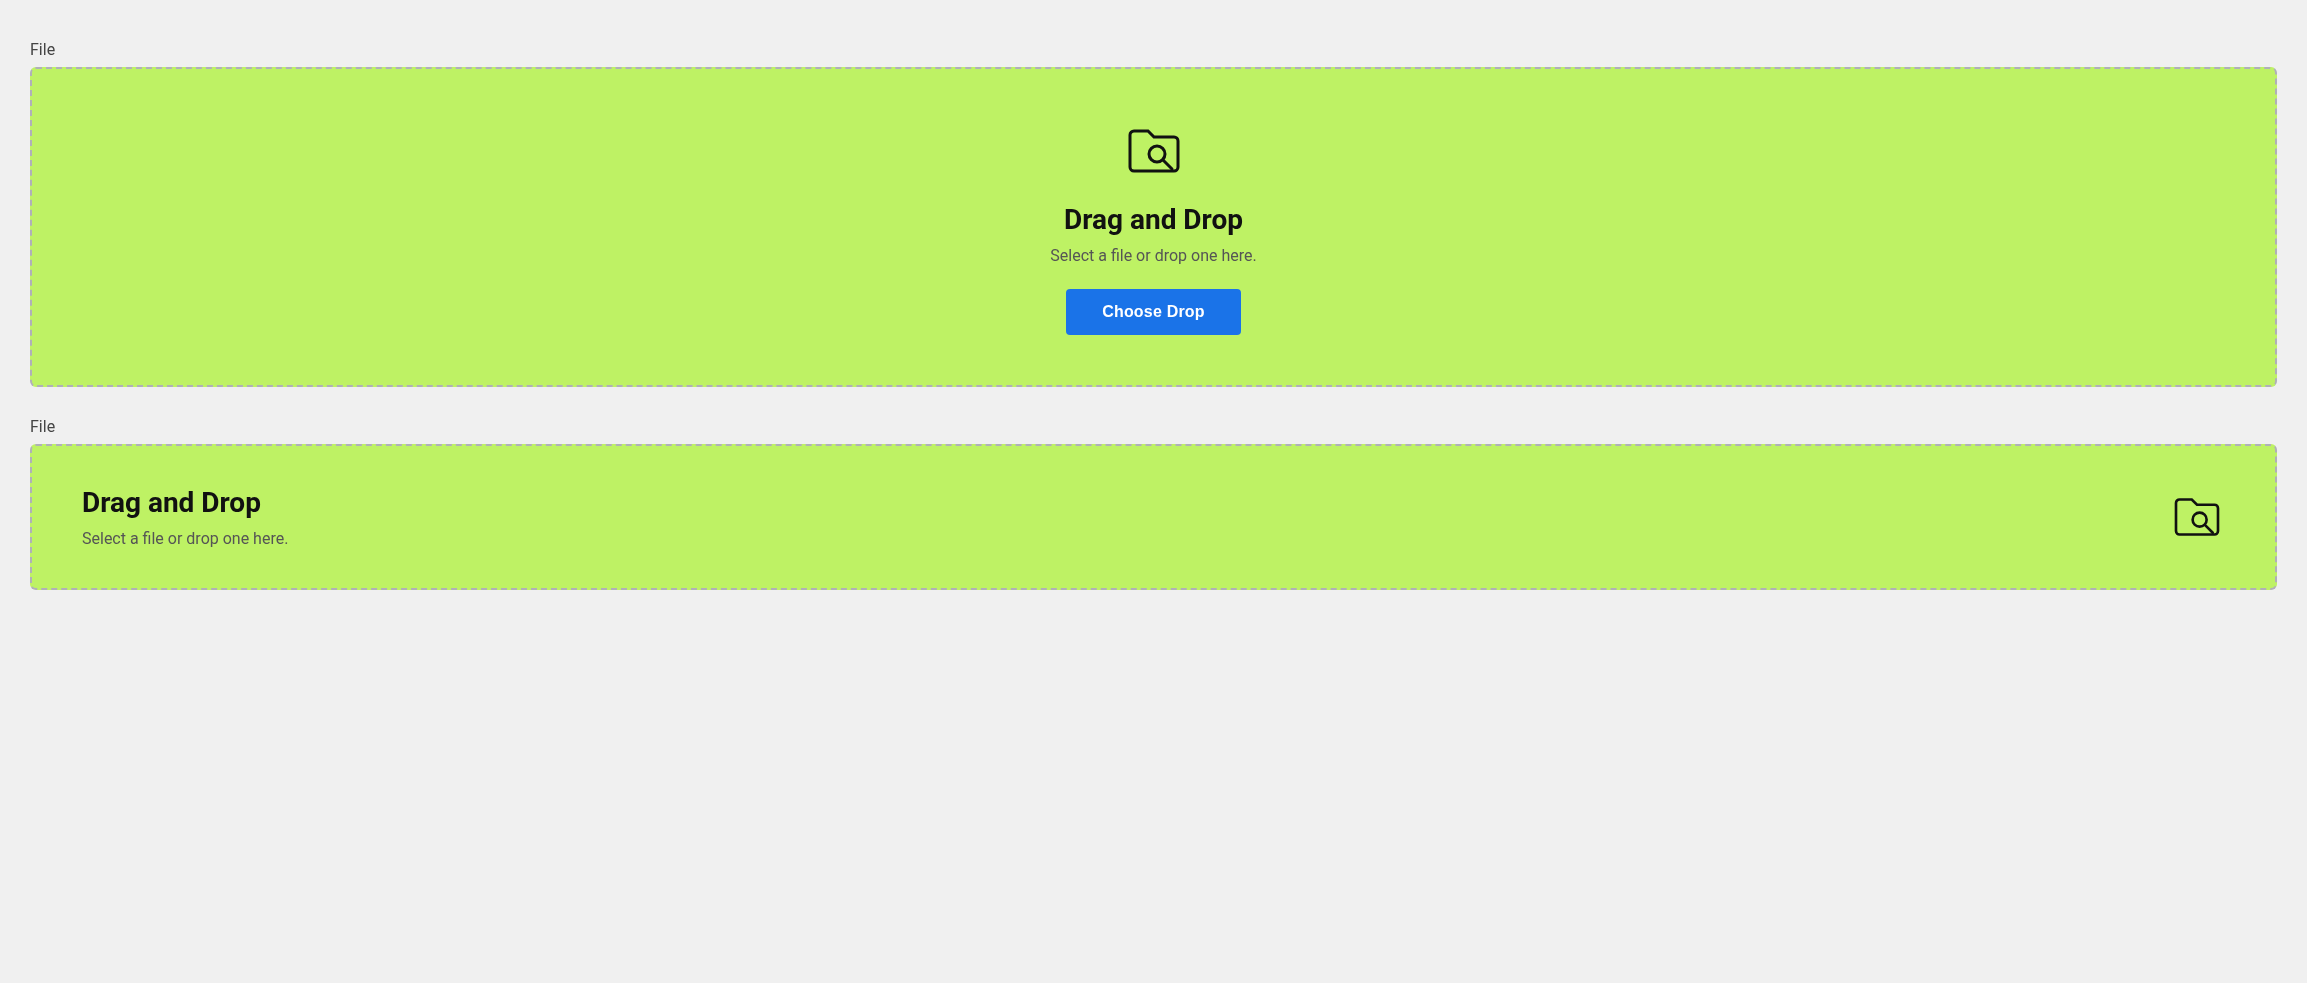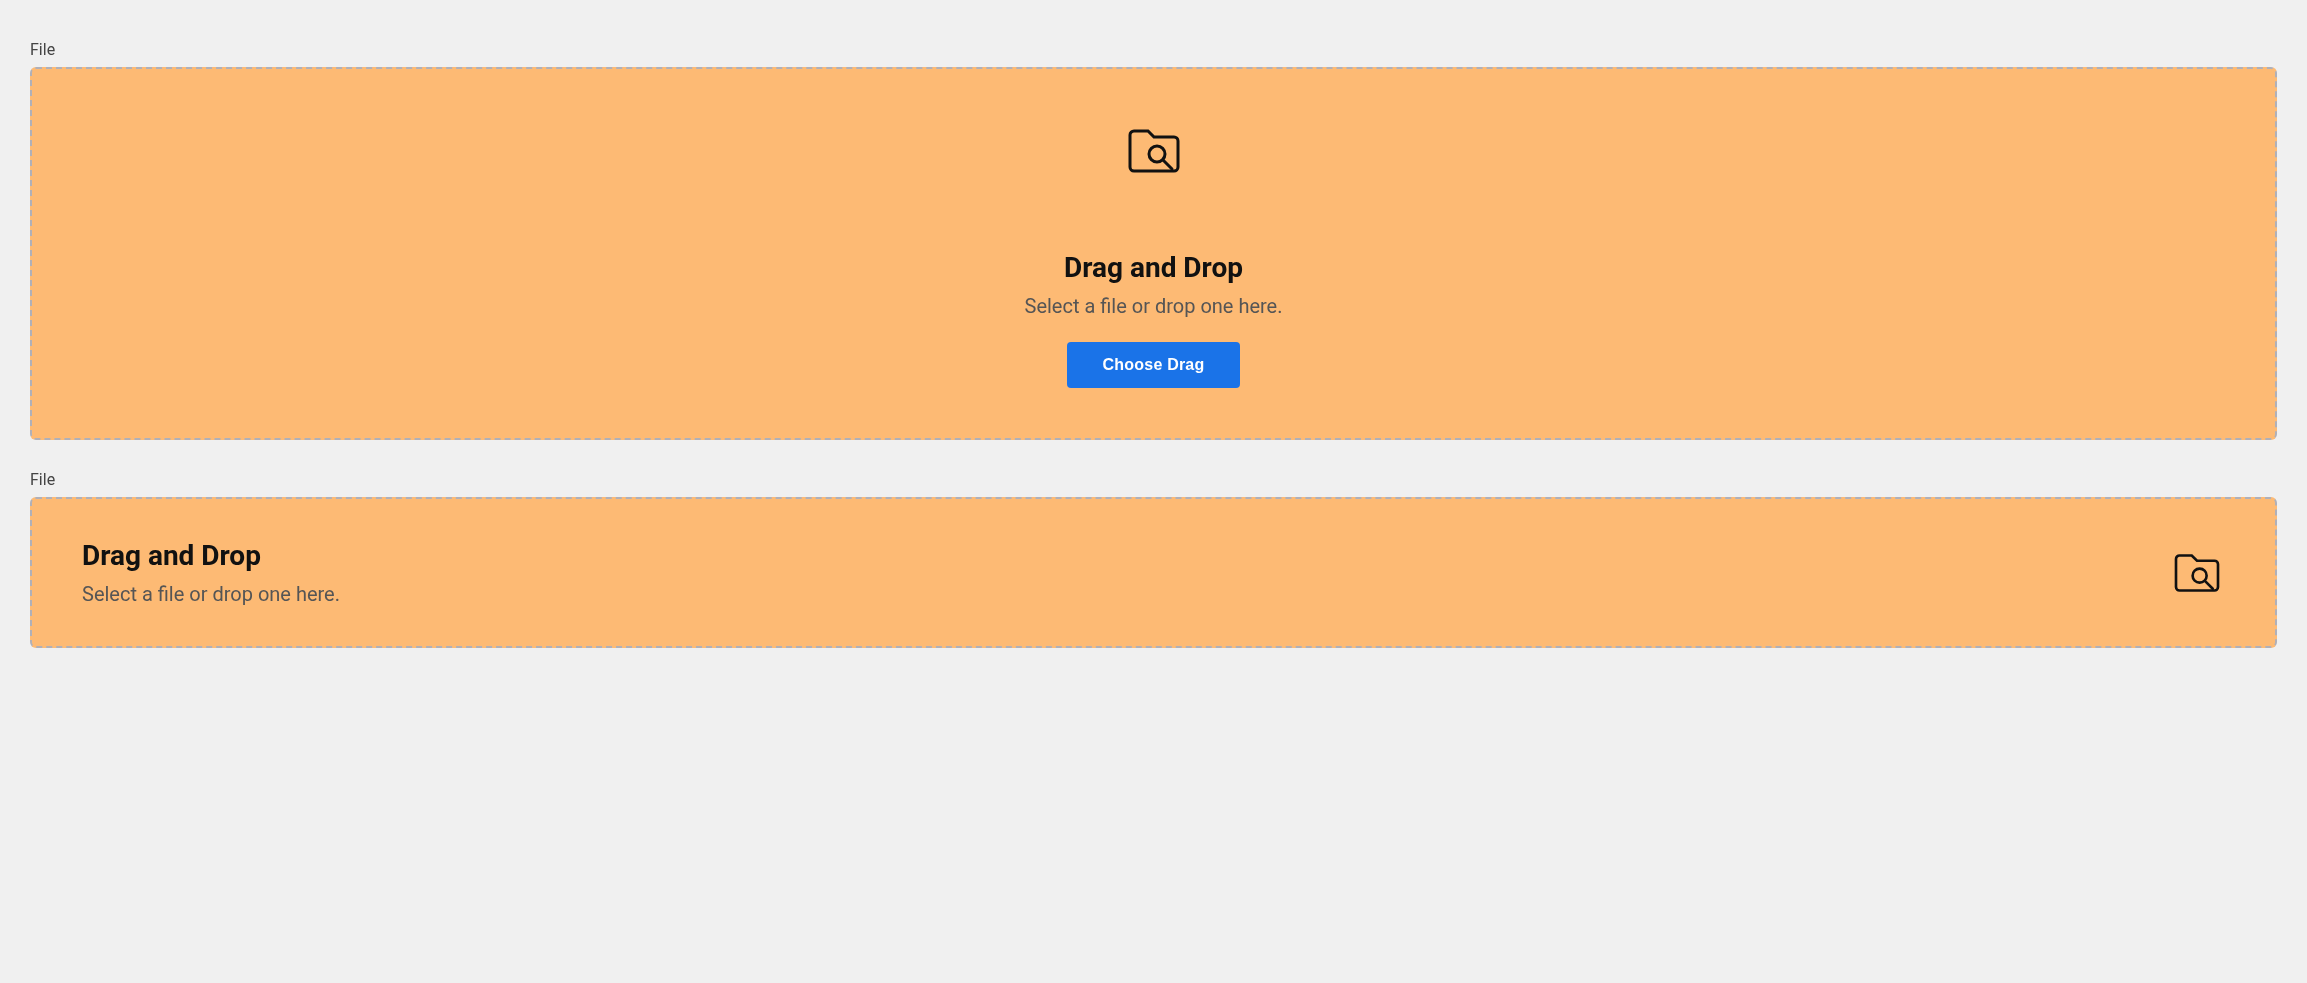--- a/index.html
+++ b/index.html
@@ -20,30 +20,29 @@
     }
 
     .section-label {
       font-size: 16px;
       color: #444;
       margin-bottom: 8px;
       font-weight: 400;
     }
 
     .dropzone {
-      background-color: #fdba74;
+      background-color: #bef264;
       border: 2.5px dashed #b0b0b8;
       border-radius: 6px;
       display: flex;
       flex-direction: column;
       align-items: center;
       justify-content: center;
       padding: 50px 20px;
       cursor: pointer;
-      gap: 48px;
     }
 
     .dropzone.horizontal {
       flex-direction: row;
       justify-content: space-between;
       padding: 40px 50px;
       align-items: center;
     }
 
     .dropzone-icon {
@@ -72,21 +71,21 @@
     }
 
     .dropzone-title {
       font-size: 28px;
       font-weight: 700;
       color: #111;
       margin-bottom: 10px;
     }
 
     .dropzone-subtitle {
-      font-size: 20px;
+      font-size: 16px;
       color: #555;
       margin-bottom: 24px;
     }
 
     .dropzone.horizontal .dropzone-subtitle {
       margin-bottom: 0;
     }
 
     .choose-file-btn {
       background-color: #1a73e8;
@@ -107,21 +106,21 @@
   <div class="section-label">File</div>
   <div class="dropzone">
     <svg class="dropzone-icon" viewBox="0 0 64 64" fill="none" xmlns="http://www.w3.org/2000/svg">
       <path d="M8 16C8 13.8 9.8 12 12 12H26L32 18H52C54.2 18 56 19.8 56 22V48C56 50.2 54.2 52 52 52H12C9.8 52 8 50.2 8 48V16Z" stroke="#111" stroke-width="3" fill="none"></path>
       <circle cx="35" cy="35" r="8" stroke="#111" stroke-width="3" fill="none"></circle>
       <line x1="41" y1="41" x2="50" y2="50" stroke="#111" stroke-width="3" stroke-linecap="round"></line>
     </svg>
     <div class="dropzone-content">
       <div class="dropzone-title">Drag and Drop</div>
       <div class="dropzone-subtitle">Select a file or drop one here.</div>
-      <button class="choose-file-btn">Choose Drag</button>
+      <button class="choose-file-btn">Choose Drop</button>
     </div>
   </div>
 </div>
 
 <div class="section">
   <div class="section-label">File</div>
   <div class="dropzone horizontal">
     <div class="dropzone-content">
       <div class="dropzone-title">Drag and Drop</div>
       <div class="dropzone-subtitle">Select a file or drop one here.</div>

